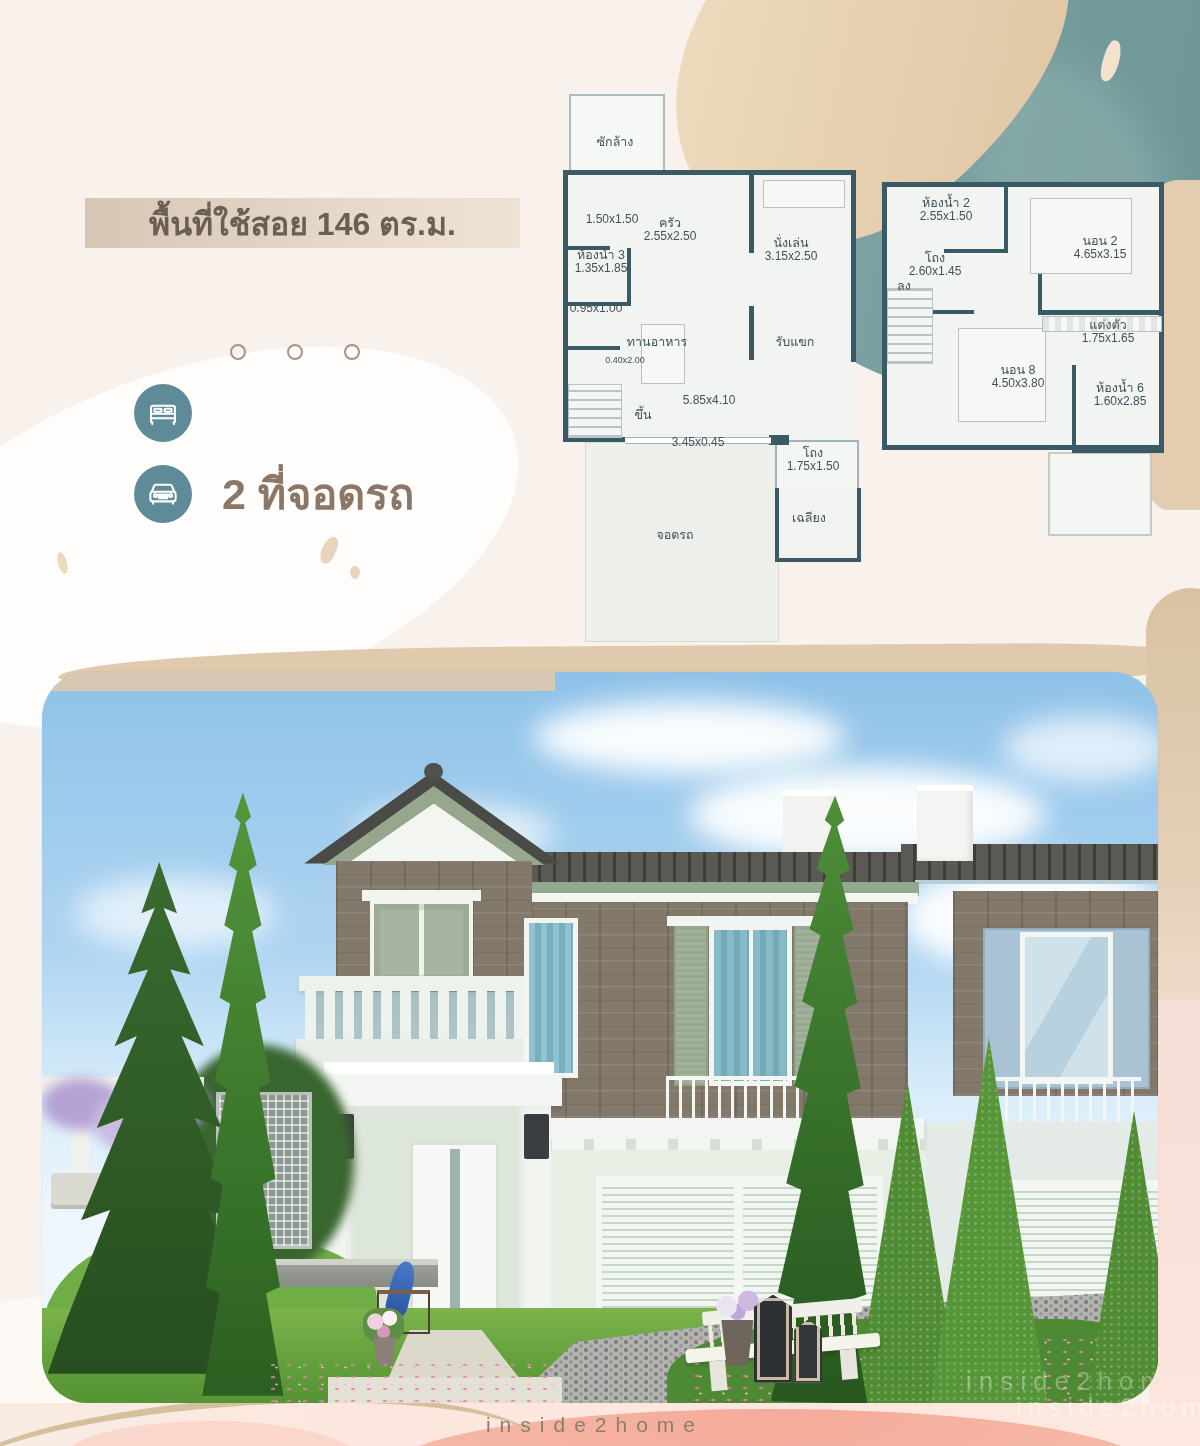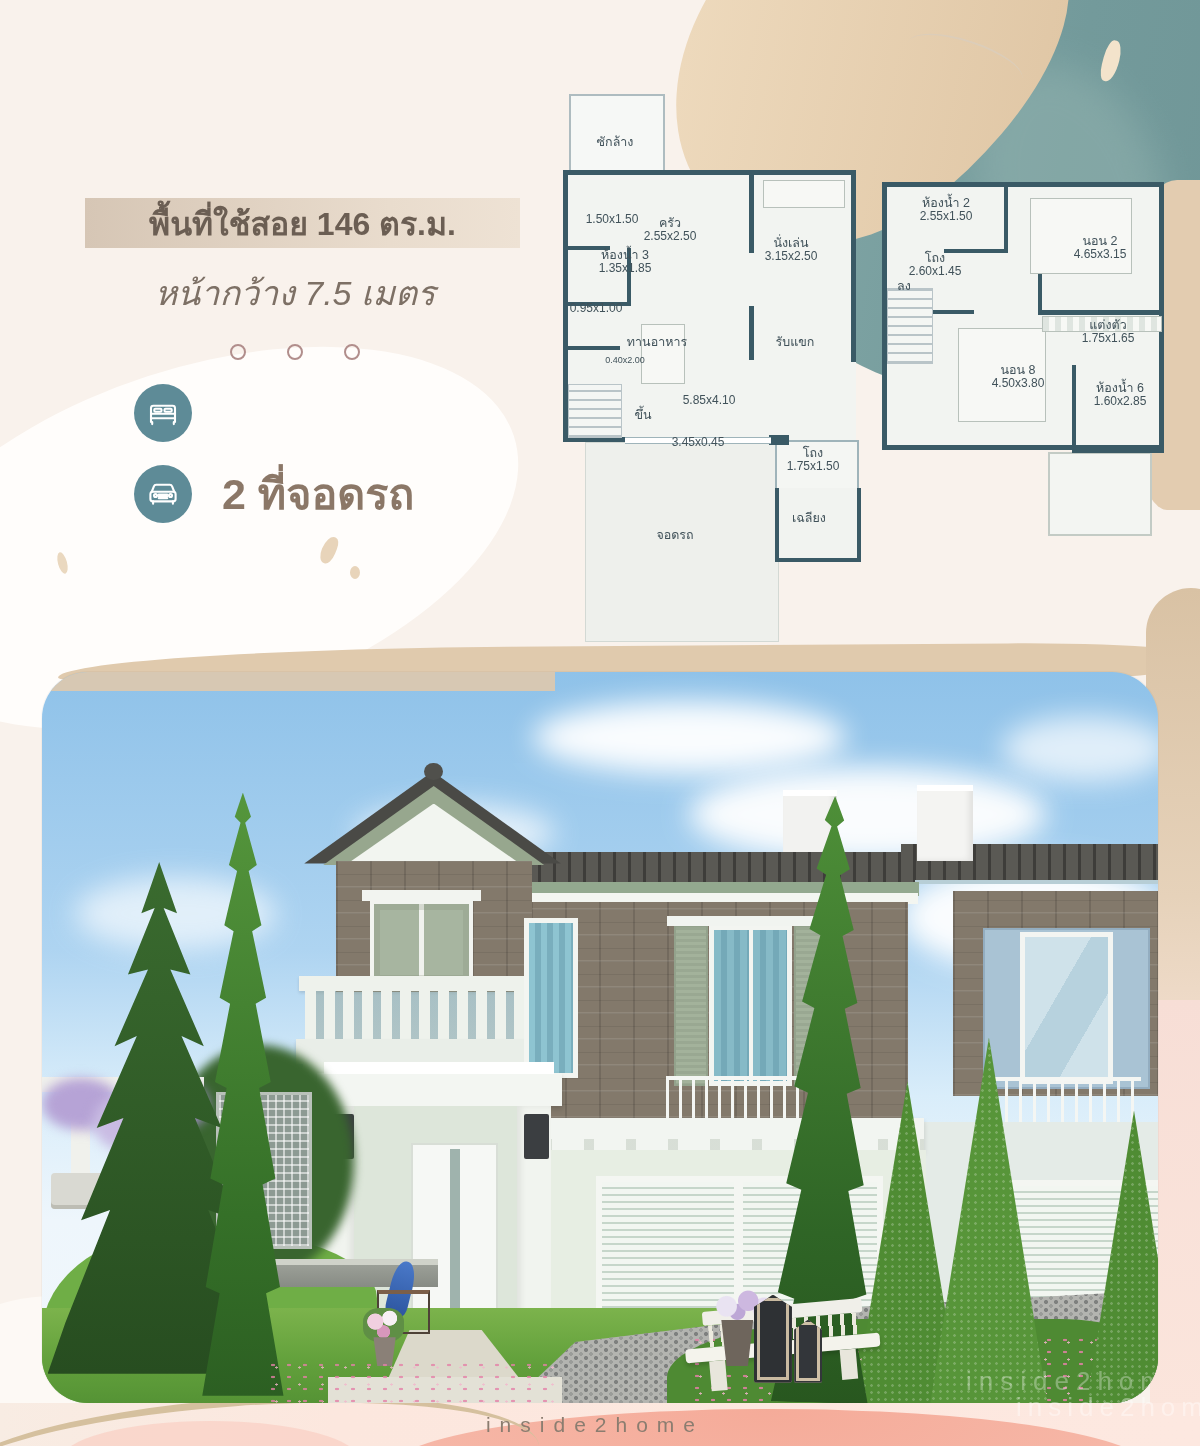--- a/index.html
+++ b/index.html
@@ -90,21 +90,20 @@
   <div class="a" style="left:1150px;top:1000px;width:70px;height:410px;background:linear-gradient(180deg,#f7ded6,#fbe5dc);z-index:2;"></div>
   <div class="a" style="left:322px;top:536px;width:14px;height:28px;background:#e8d4ba;border-radius:60% 40% 50% 50%;transform:rotate(22deg);z-index:2;"></div>
   <div class="a" style="left:350px;top:566px;width:10px;height:13px;background:#e8d4ba;border-radius:50%;z-index:2;"></div>
   <div class="a" style="left:58px;top:552px;width:9px;height:22px;background:#ead8bf;border-radius:50%;transform:rotate(-15deg);z-index:2;"></div>
   <div class="a" style="left:-60px;top:1296px;width:230px;height:130px;background:#fdf9f5;border-radius:50%;z-index:3;"></div>
   <div class="a" style="left:905px;top:40px;width:120px;height:40px;border-top:2px solid #dccdb9;border-radius:50%;transform:rotate(18deg);z-index:1;"></div>
 
   <div class="a area-bar">
     <span>พื้นที่ใช้สอย 146 ตร.ม.</span>
   </div>
-  <div class="a frontage">หน้ากว้าง 7.5 เมตร</div>
   <div class="a dots">
     <div class="dot"></div>
     <div class="dot"></div>
     <div class="dot"></div>
   </div>
 
   <div class="a features">
     <div class="feat-row">
       <div class="feat-ic">
         <svg viewBox="0 0 24 24">
@@ -153,21 +152,21 @@
 
     <div class="a" style="left:62px;top:349px;width:146px;height:5px;background:#fff;border-top:1.5px solid #9fb4ba;border-bottom:1.5px solid #9fb4ba;"></div>
     <div class="stairs" style="left:5px;top:296px;width:52px;height:52px;"></div>
     <div class="furn" style="left:78px;top:236px;width:42px;height:58px;"></div>
     <div class="furn" style="left:200px;top:92px;width:80px;height:26px;"></div>
 
     <div class="plabel" style="left:52px;top:54px;"><span>ซักล้าง</span><span class="dim"></span></div>
     <div class="plabel" style="left:49px;top:132px;"><span></span><span class="dim">1.50x1.50</span></div>
     <div class="plabel" style="left:107px;top:142px;"><span>ครัว</span><span class="dim">2.55x2.50</span></div>
     <div class="plabel" style="left:228px;top:162px;"><span>นั่งเล่น</span><span class="dim">3.15x2.50</span></div>
-    <div class="plabel" style="left:38px;top:174px;margin-left:24px;"><span>ห้องน้ำ 3</span><span class="dim">1.35x1.85</span></div>
+    <div class="plabel" style="left:38px;top:174px;"><span>ห้องน้ำ 3</span><span class="dim">1.35x1.85</span></div>
     <div class="plabel" style="left:33px;top:221px;"><span></span><span class="dim">0.95x1.00</span></div>
     <div class="plabel" style="left:94px;top:254px;"><span>ทานอาหาร</span><span class="dim"></span></div>
     <div class="plabel" style="left:232px;top:254px;"><span>รับแขก</span><span class="dim"></span></div>
     <div class="plabel" style="left:62px;top:272px;font-size:9px;"><span></span><span class="dim" style="font-size:9px;">0.40x2.00</span></div>
     <div class="plabel" style="left:146px;top:313px;"><span></span><span class="dim">5.85x4.10</span></div>
     <div class="plabel" style="left:80px;top:327px;"><span>ขึ้น</span><span class="dim"></span></div>
     <div class="plabel" style="left:135px;top:355px;"><span></span><span class="dim">3.45x0.45</span></div>
     <div class="plabel" style="left:250px;top:372px;"><span>โถง</span><span class="dim">1.75x1.50</span></div>
     <div class="plabel" style="left:246px;top:430px;"><span>เฉลียง</span><span class="dim"></span></div>
     <div class="plabel" style="left:112px;top:447px;"><span>จอดรถ</span><span class="dim"></span></div>

